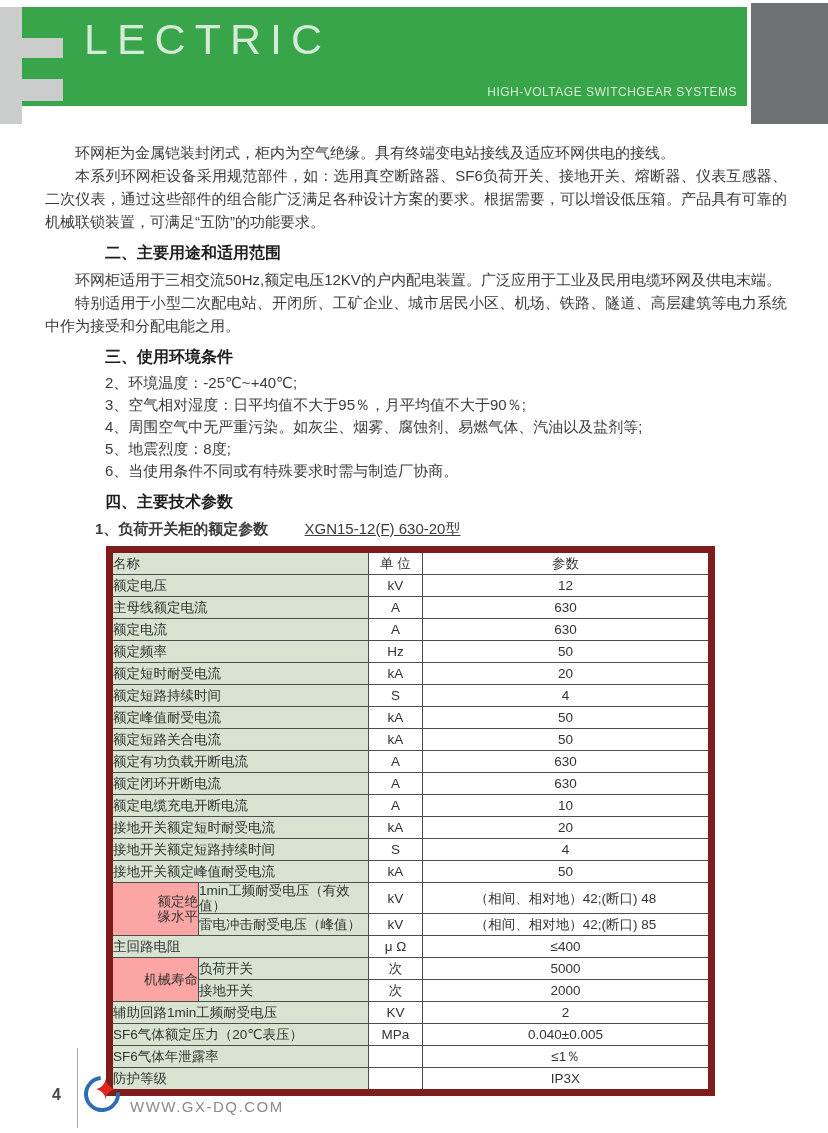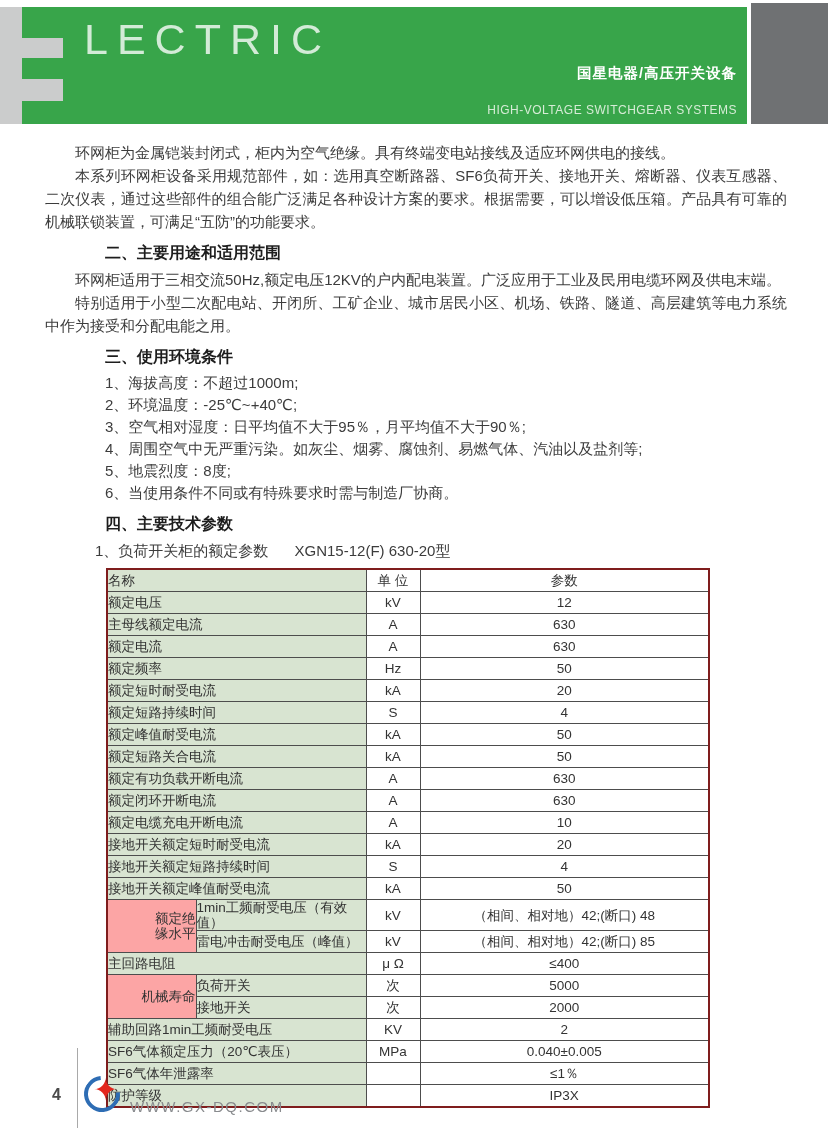--- a/index.html
+++ b/index.html
@@ -1,45 +1,45 @@
 <!DOCTYPE html>
 <html><head>
 <meta charset="utf-8">
 <style>
   html,body{margin:0;padding:0;background:#fff;}
   .page{position:relative;width:828px;height:1133px;background:#fff;overflow:hidden;
         font-family:"Liberation Sans","DejaVu Sans",sans-serif;}
 
   
-  .banner{position:absolute;left:0;top:7px;width:747px;height:117px;background:#38a54a;}
+  .banner{position:absolute;left:0;top:7px;width:747px;height:99px;background:#38a54a;}
   .dark-block{position:absolute;left:751px;top:3px;width:77px;height:121px;background:#6f7173;}
   .e-col{position:absolute;left:0;top:0;width:22px;height:117px;background:#cbcccc;}
   .e-arm1{position:absolute;left:22px;top:31px;width:41px;height:20px;background:#cbcccc;}
   .e-arm2{position:absolute;left:22px;top:72px;width:41px;height:22px;background:#cbcccc;}
   .wordmark{position:absolute;left:84px;top:8px;color:rgba(255,255,255,.78);
             font-size:43px;font-weight:200;letter-spacing:9px;line-height:49px;white-space:nowrap;}
   .wordmark .l2{margin-left:17px;}
   .brand{position:absolute;right:10px;bottom:7px;text-align:right;}
   .brand-cn{color:#ffffff;font-weight:bold;font-size:14.5px;letter-spacing:1px;}
   .brand-en{color:#d6ecd6;font-size:12px;letter-spacing:.5px;margin-top:20px;}
 
   
   .content{position:absolute;left:45px;top:141px;width:742px;color:#3c3c3c;
            font-size:15px;line-height:23px;text-align:justify;}
   p.body{text-indent:2em;margin:0;}
   h2.sec{font-size:16px;font-weight:bold;color:#1d1d1d;margin:8px 0 3px 60px;
          line-height:24px;text-align:left;}
   .env-item{margin-left:60px;line-height:22px;text-align:left;}
   .sub{margin:3px 0 6px 50px;text-align:left;}
-  .sub .b{font-weight:normal;margin-top:34px;}
-  .sub .model{margin-left:22px;}
+  .sub .b{font-weight:bold;margin-top:34px;}
+  .sub .model{margin-left:32px;text-decoration:underline;}
 
   
   table.params{margin:4px 0 0 61px;border-collapse:collapse;width:602px;table-layout:fixed;
-               border:2px solid #7f1d1d;}
+               border:7px solid #7f1d1d;}
   table.params td{border:1px solid #4d4d4d;height:21px;font-size:13.5px;color:#333;
                   padding:0;line-height:15px;overflow:hidden;}
   td.g{background:#d8e4d1;text-align:left;padding-left:9px;}
   td.ga{background:#fca5a5;text-align:right;}
   td.c{text-align:center;}
 
   
   .page-num{position:absolute;left:52px;top:1086px;font-size:16px;font-weight:bold;color:#4a4a4a;}
   .footer-line{position:absolute;left:77px;top:1048px;width:1px;height:80px;background:#a9a9a9;}
   .logo{position:absolute;left:84px;top:1076px;width:36px;height:36px;}
@@ -56,36 +56,34 @@
 <div class="page">
 
   <div class="banner">
     <div class="e-col"></div>
     <div class="e-arm1"></div>
     <div class="e-arm2"></div>
     <div class="wordmark">
       <div>LECTRIC</div>
     </div>
     <div class="brand">
-      <div class="brand-cn">国星电器/高压开关设备</div>
       <div class="brand-en">HIGH-VOLTAGE SWITCHGEAR SYSTEMS</div>
     </div>
   </div>
   <div class="dark-block"></div>
 
   <div class="content">
     <p class="body">环网柜为金属铠装封闭式，柜内为空气绝缘。具有终端变电站接线及适应环网供电的接线。</p>
     <p class="body">本系列环网柜设备采用规范部件，如：选用真空断路器、SF6负荷开关、接地开关、熔断器、仪表互感器、二次仪表，通过这些部件的组合能广泛满足各种设计方案的要求。根据需要，可以增设低压箱。产品具有可靠的机械联锁装置，可满足“五防”的功能要求。</p>
 
     <h2 class="sec">二、主要用途和适用范围</h2>
     <p class="body">环网柜适用于三相交流50Hz,额定电压12KV的户内配电装置。广泛应用于工业及民用电缆环网及供电末端。</p>
     <p class="body">特别适用于小型二次配电站、开闭所、工矿企业、城市居民小区、机场、铁路、隧道、高层建筑等电力系统中作为接受和分配电能之用。</p>
 
     <h2 class="sec">三、使用环境条件</h2>
-    <div class="env-item">1、海拔高度：不超过1000m;</div>
     <div class="env-item">2、环境温度：-25℃~+40℃;</div>
     <div class="env-item">3、空气相对湿度：日平均值不大于95％，月平均值不大于90％;</div>
     <div class="env-item">4、周围空气中无严重污染。如灰尘、烟雾、腐蚀剂、易燃气体、汽油以及盐剂等;</div>
     <div class="env-item">5、地震烈度：8度;</div>
     <div class="env-item">6、当使用条件不同或有特殊要求时需与制造厂协商。</div>
 
     <h2 class="sec">四、主要技术参数</h2>
     <div class="sub">
       <span class="b">1、负荷开关柜的额定参数</span>
       <span class="model">XGN15-12(F) 630-20型</span>

